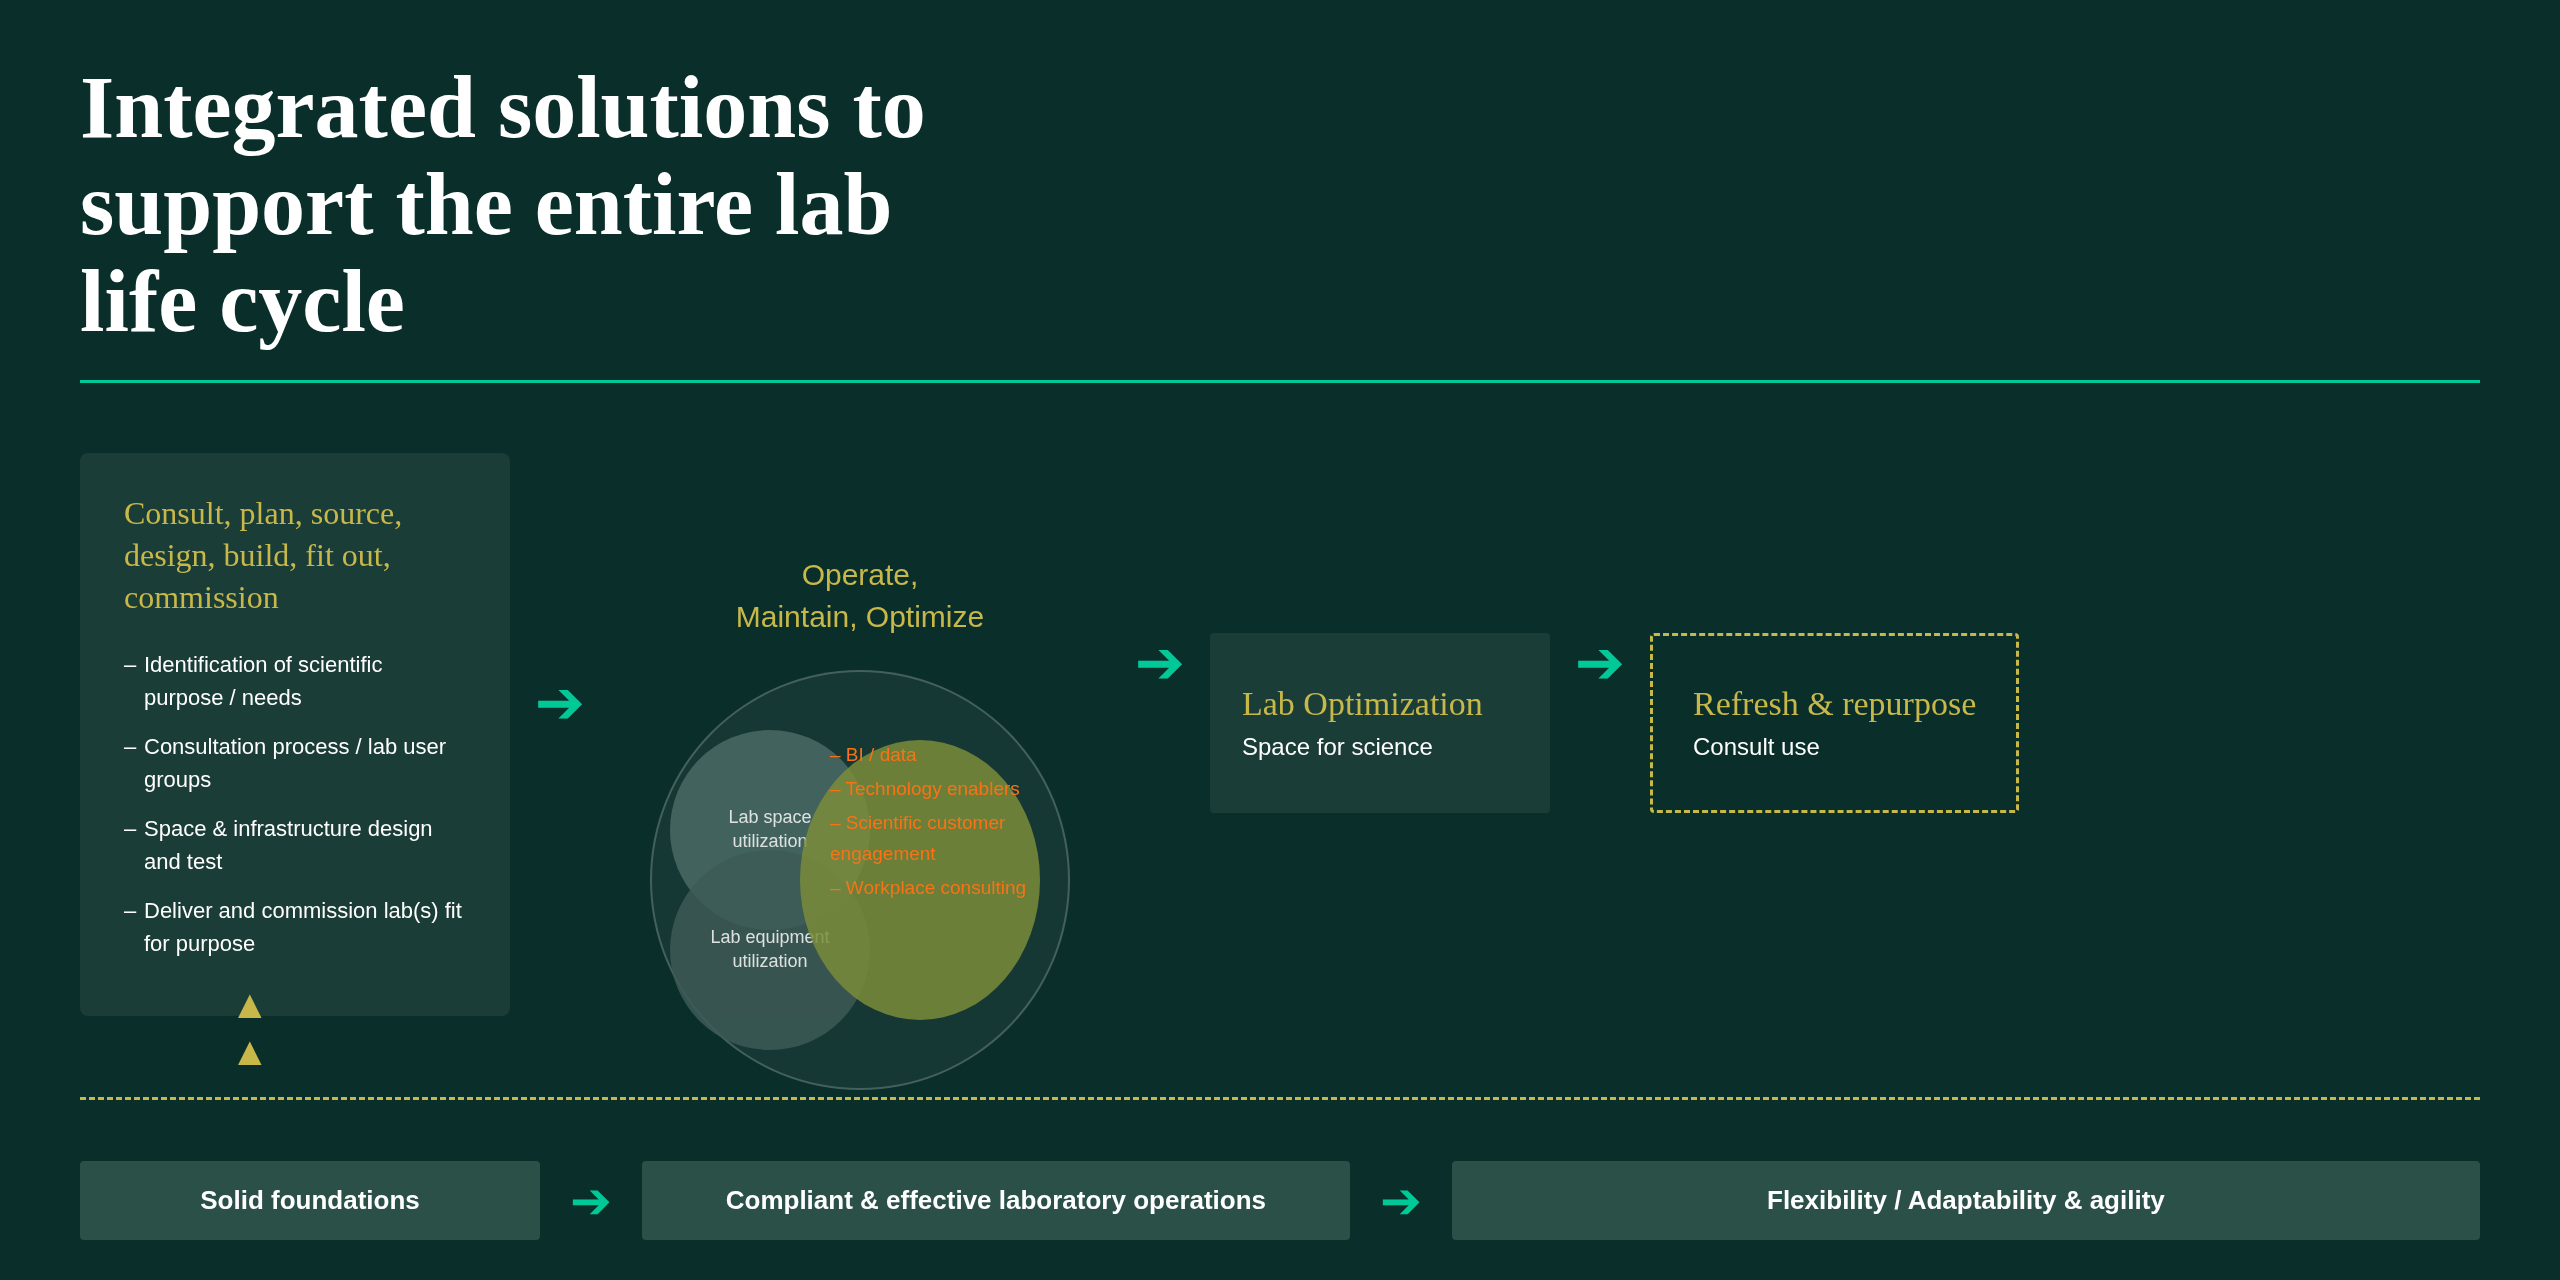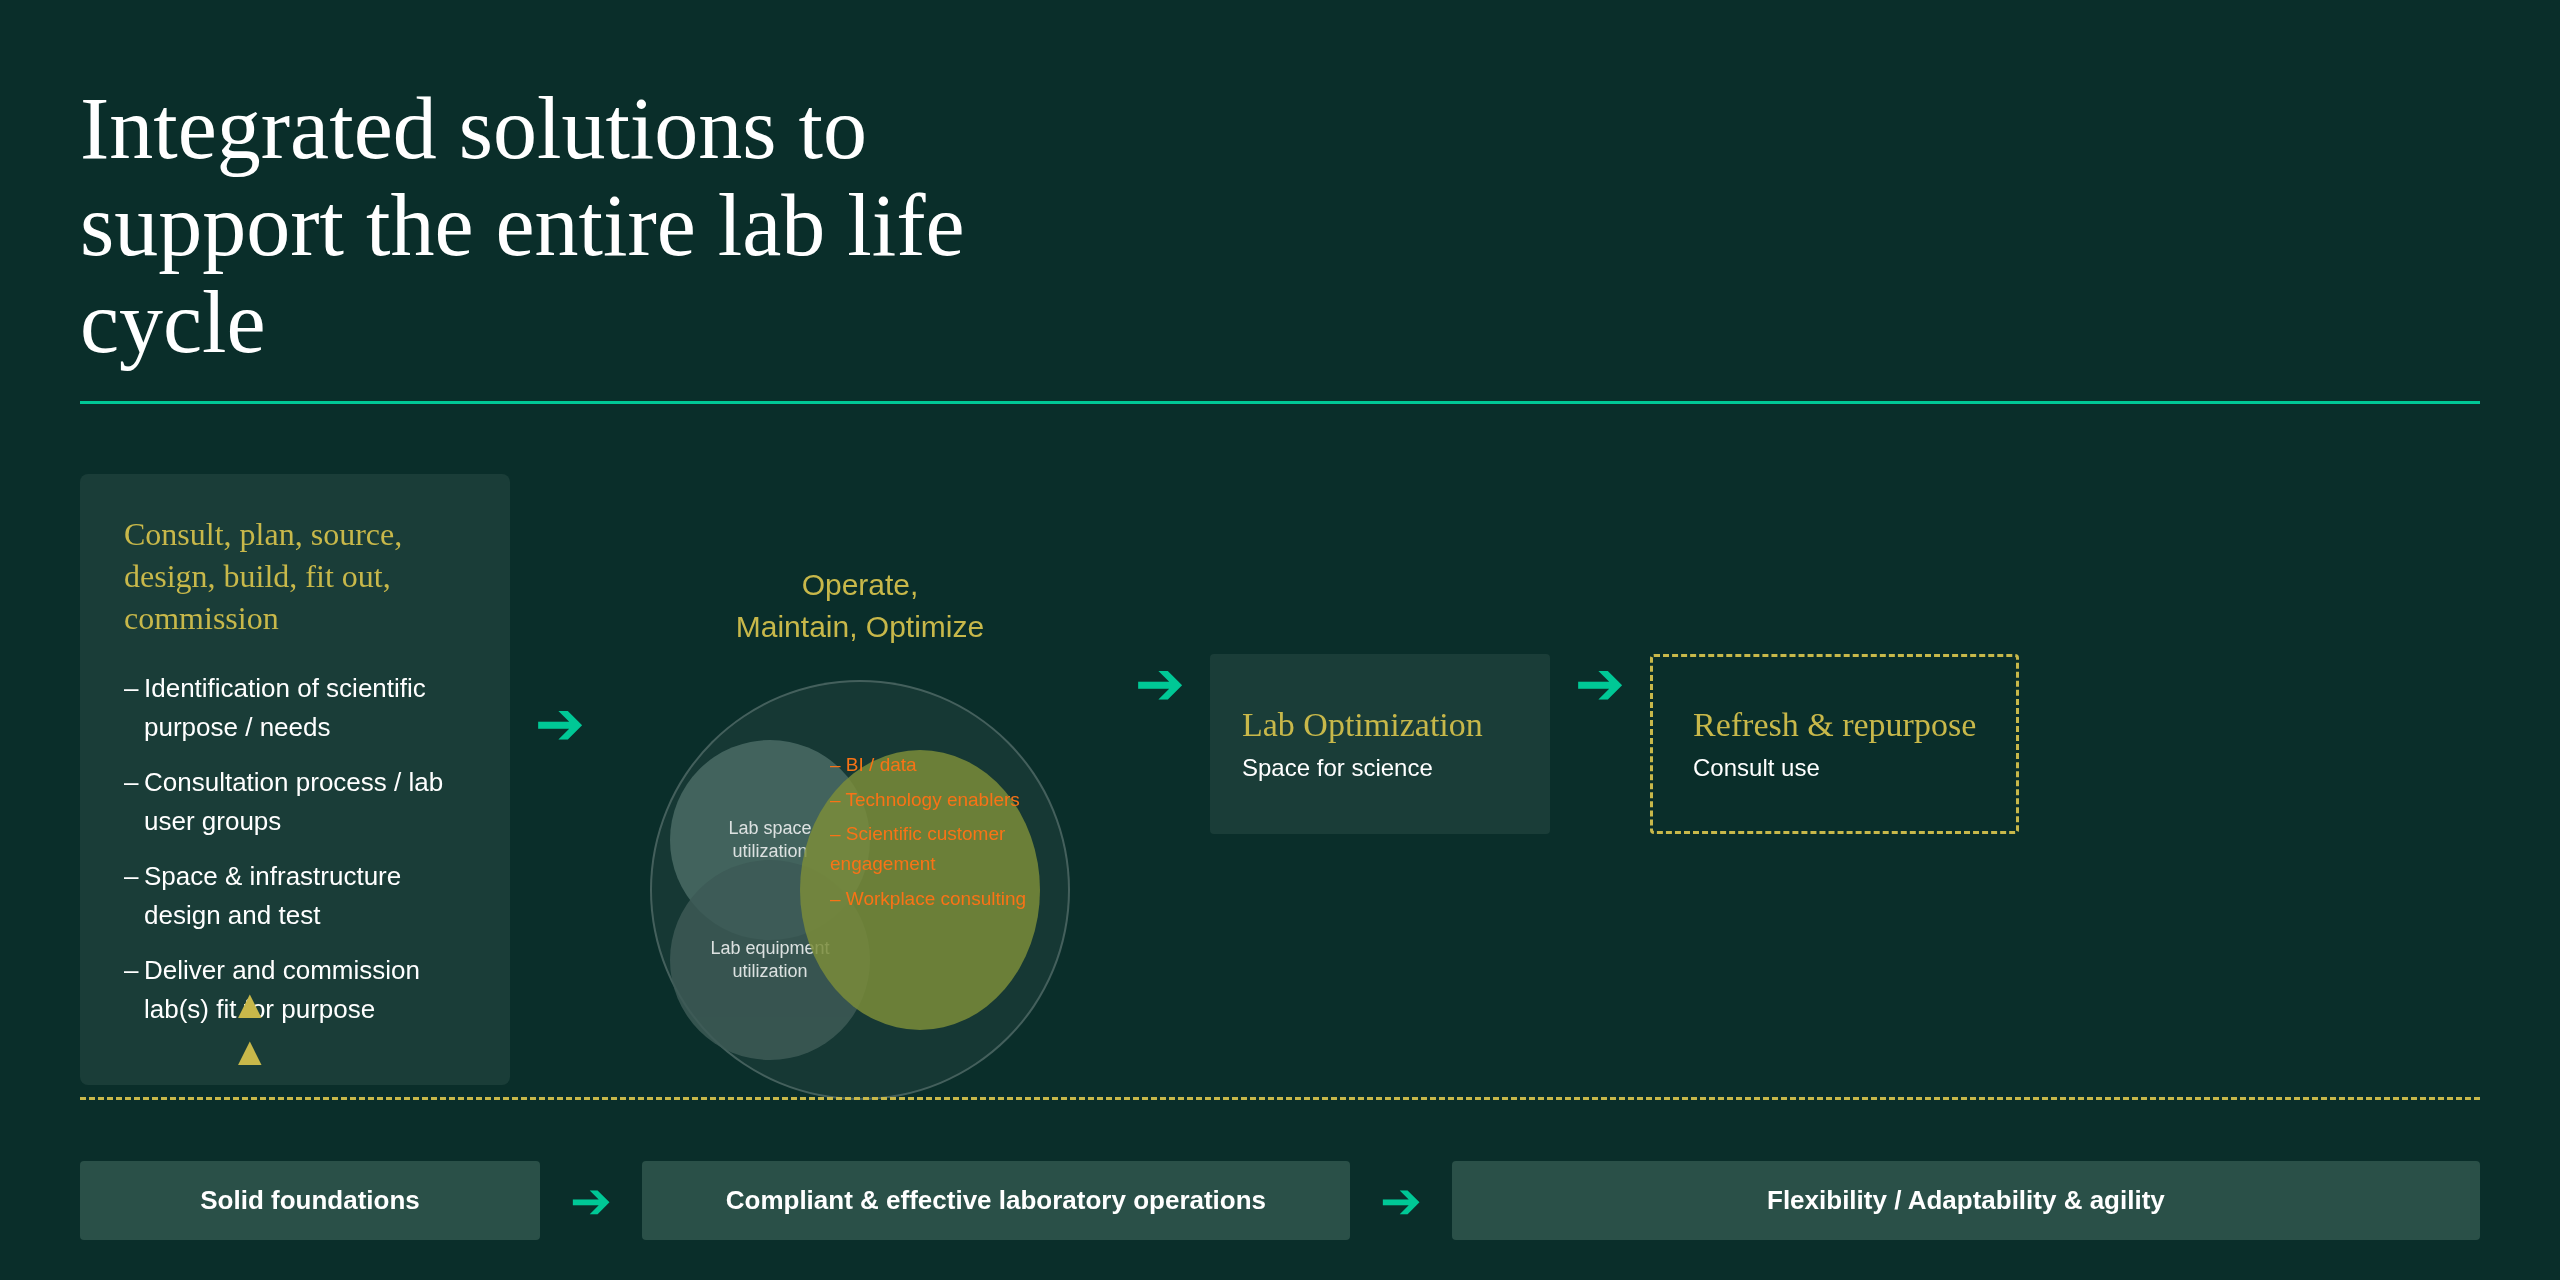--- a/index.html
+++ b/index.html
@@ -17,26 +17,25 @@
       width: 2560px;
       height: 1280px;
       padding: 60px 80px 50px 80px;
       display: flex;
       flex-direction: column;
     }
 
     
     .page-title {
       font-size: 88px;
-      font-weight: 400;
+      font-weight: 700;
       color: #ffffff;
       line-height: 1.1;
       max-width: 900px;
       margin-bottom: 30px;
-      margin-top: 21px;
     }
 
     .title-underline {
       width: 100%;
       height: 3px;
       background: #00c896;
       margin-bottom: 50px;
     }
 
     
@@ -65,21 +64,21 @@
       font-size: 32px;
       font-weight: 400;
       line-height: 1.3;
       margin-bottom: 30px;
     }
 
     .bullet-list {
       list-style: none;
       color: #ffffff;
       font-family: Arial, sans-serif;
-      font-size: 26px;
+      font-size: 22px;
       line-height: 1.5;
     }
 
     .bullet-list li {
       padding-left: 20px;
       position: relative;
       margin-bottom: 16px;
     }
 
     .bullet-list li::before {

